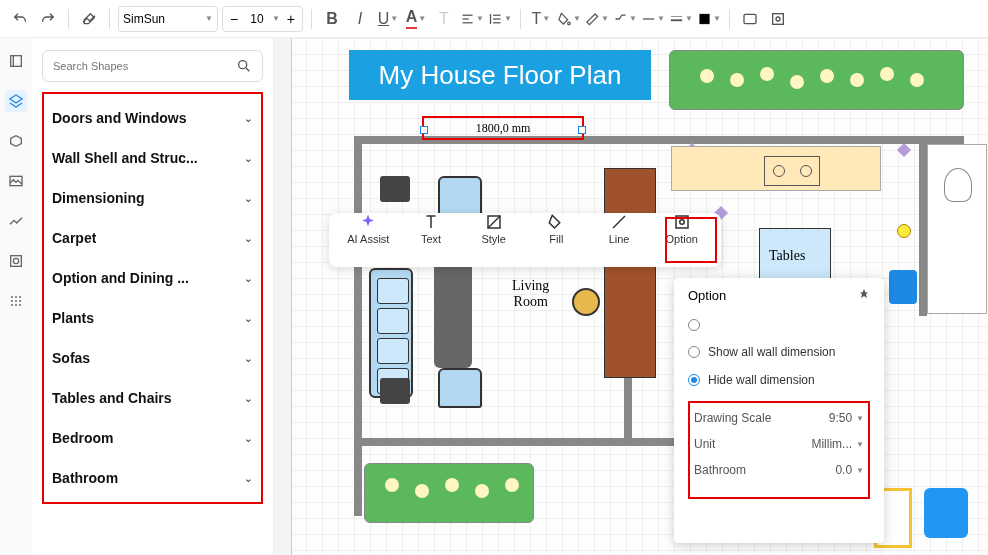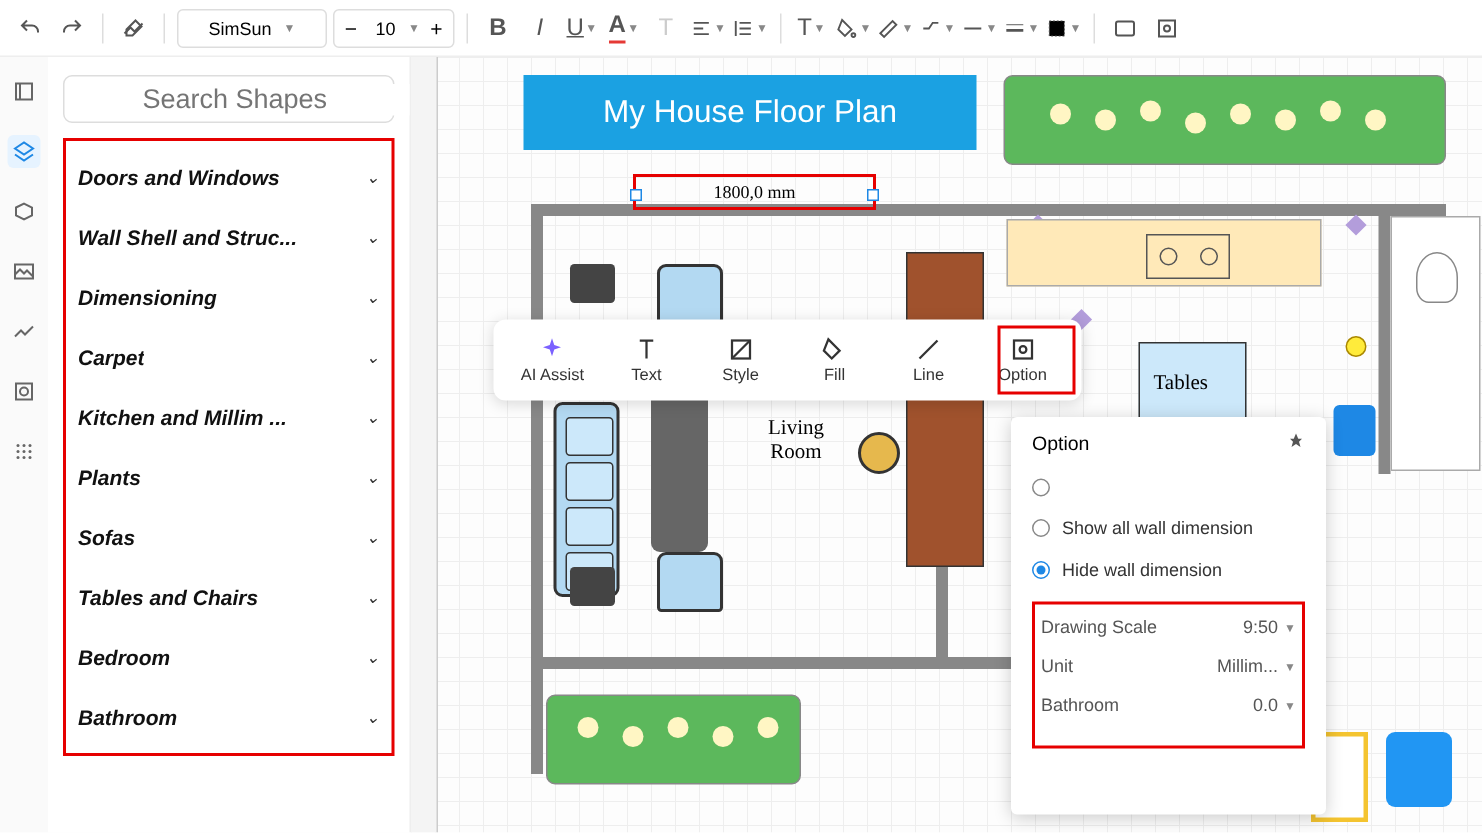--- a/index.html
+++ b/index.html
@@ -3,51 +3,51 @@
 <meta charset="utf-8">
 <style>
 * { box-sizing: border-box; margin: 0; padding: 0; font-family: Arial, sans-serif; }
 body { width: 988px; height: 555px; overflow: hidden; background: #fff; position: relative; }
 
 
 .top-toolbar { height: 38px; display: flex; align-items: center; padding: 0 8px; gap: 4px; border-bottom: 1px solid #eee; }
 .tb-icon { width: 24px; height: 24px; display: flex; align-items: center; justify-content: center; cursor: pointer; color: #555; }
 .tb-icon svg { width: 16px; height: 16px; }
 .tb-sep { width: 1px; height: 20px; background: #ddd; margin: 0 4px; }
-.font-select { width: 100px; height: 26px; border: 1px solid #ddd; border-radius: 4px; font-size: 12px; padding: 0 20px; background: #fff; position: relative; display: flex; align-items: center; justify-content: space-between; }
+.font-select { width: 100px; height: 26px; border: 1px solid #ddd; border-radius: 4px; font-size: 12px; padding: 0 4px; background: #fff; position: relative; display: flex; align-items: center; justify-content: space-between; }
 .font-size-ctrl { display: flex; align-items: center; gap: 2px; border: 1px solid #ddd; border-radius: 4px; height: 26px; padding: 0 2px; }
 .fs-btn { width: 18px; height: 22px; display: flex; align-items: center; justify-content: center; font-size: 14px; cursor: pointer; }
 .fs-val { width: 24px; text-align: center; font-size: 12px; }
 .tb-dropdown { display: flex; align-items: center; }
 .tb-chev { font-size: 8px; color: #888; margin-left: 1px; }
 .underline-a { border-bottom: 2px solid #e53935; padding-bottom:1px; font-weight:bold; }
 
 
 .main { display: flex; height: calc(100% - 38px); }
 
 
 .left-rail { width: 32px; background: #fafafa; display: flex; flex-direction: column; align-items: center; padding-top: 12px; gap: 18px; }
 .rail-icon { width: 22px; height: 22px; display: flex; align-items: center; justify-content: center; border-radius: 4px; cursor: pointer; color: #666; }
 .rail-icon svg { width: 16px; height: 16px; }
 .rail-icon.active { background: #e6f3ff; color: #1e88e5; }
 
 
 .shape-sidebar { width: 242px; background: #fff; border-right: 1px solid #eee; padding: 12px 10px; overflow: hidden; }
 .search-box { display: flex; align-items: center; border: 1px solid #ddd; border-radius: 6px; height: 32px; padding: 0 10px; margin-bottom: 10px; }
-.search-box input { border: none; outline: none; flex: 1; font-size: 18px; margin-left: 42px; }
+.search-box input { border: none; outline: none; flex: 1; font-size: 11px; }
 .category-wrap { border: 2px solid #e60000; padding: 4px 0; }
-.category { display: flex; align-items: center; justify-content: space-between; padding: 12px 8px; cursor: pointer; font-style: italic; }
+.category { display: flex; align-items: center; justify-content: space-between; padding: 12px 8px; cursor: pointer; }
 .cat-label { font-weight: bold; font-size: 14px; color: #111; white-space: nowrap; overflow: hidden; text-overflow: ellipsis; max-width: 180px; }
 .cat-chev { font-size: 11px; color: #333; }
 
 
 .canvas { flex: 1; position: relative; background-image: linear-gradient(#eee 1px, transparent 1px), linear-gradient(90deg, #eee 1px, transparent 1px); background-size: 16px 16px; background-color: #fdfdfd; }
 .ruler-side { position: absolute; left: 0; top: 0; bottom: 0; width: 18px; background: #f4f4f4; border-right: 1px solid #ccc; }
 
-.title-box { position: absolute; left: 75px; top: 12px; width: 302px; height: 50px; background: #1ba1e2; color: #fff; font-size: 21px; display: flex; align-items: center; justify-content: center; }
+.title-box { position: absolute; left: 75px; top: 12px; width: 302px; height: 50px; background: #1ba1e2; color: #fff; font-size: 26px; display: flex; align-items: center; justify-content: center; }
 .garden1 { position: absolute; left: 395px; top: 12px; width: 295px; height: 60px; background: #5cb85c; border: 1px solid #888; border-radius: 6px; }
 .flower { position: absolute; width: 14px; height: 14px; background: #fff6c4; border-radius: 50%; }
 
 .wall-outer { position: absolute; left: 80px; top: 98px; width: 610px; height: 380px; border: 8px solid #888; border-right: none; border-bottom: none; }
 .kitchen-block { position: absolute; left: 397px; top: 108px; width: 210px; height: 45px; background: #ffe9b8; border: 1px solid #aaa; }
 .stove { position: absolute; left: 490px; top: 118px; width: 56px; height: 30px; border: 1px solid #555; display:flex; align-items:center; justify-content:space-around;}
 .burner { width:12px; height:12px; border:1px solid #555; border-radius:50%;}
 .bath-wall { position: absolute; left: 645px; top: 98px; width: 8px; height: 180px; background: #888; }
 .bath-area { position: absolute; left: 653px; top: 106px; width: 60px; height: 170px; background: #fff; border: 1px solid #aaa; }
 .toilet { position:absolute; left: 670px; top: 130px; width: 28px; height: 34px; border:1px solid #888; border-radius: 50% 50% 30% 30%; background:#fff;}
@@ -69,21 +69,21 @@
 .garden2 { position:absolute; left: 90px; top: 425px; width: 170px; height: 60px; background:#5cb85c; border:1px solid #888; border-radius:6px;}
 .wall-bottom { position: absolute; left: 80px; top: 400px; width: 350px; height: 8px; background:#888;}
 .wall-right-seg { position: absolute; left: 350px; top: 340px; width: 8px; height: 68px; background:#888;}
 .blue-rect { position:absolute; left: 615px; top:232px; width:28px; height:34px; background:#1e88e5; border-radius:4px;}
 .yellow-box { position:absolute; left: 600px; top:450px; width:38px; height:60px; border:3px solid #f4c430; background:#fff;}
 .blue-jar { position:absolute; left: 650px; top:450px; width:44px; height:50px; background:#2196f3; border-radius:6px;}
 .light-bulb { position:absolute; width:14px; height:14px; background:#ffeb3b; border-radius:50%; border:1px solid #aa8800;}
 .diamond-handle { position:absolute; width:10px; height:10px; background:#b39ddb; transform:rotate(45deg);}
 
 
-.ctx-bar { position: absolute; left: 55px; top: 175px; width: 392px; height: 54px; background: #fff; border-radius: 8px; box-shadow: 0 2px 10px rgba(0,0,0,.15); display: flex; align-items: center; padding: 0 8px; }
+.ctx-bar { position: absolute; left: 55px; top: 175px; width: 392px; height: 54px; background: #fff; border-radius: 8px; box-shadow: 0 2px 10px rgba(0,0,0,.15); display: flex; align-items: flex-start; padding: 0 8px; }
 .ctx-item { flex: 1; display: flex; flex-direction: column; align-items: center; gap: 2px; font-size: 11px; color: #333; cursor: pointer; }
 .ctx-item svg { width: 18px; height: 18px; }
 .ctx-option-hl { position: absolute; right: 4px; top: 4px; width: 52px; height: 46px; border: 2px solid #e60000; }
 
 
 .opt-panel { position: absolute; left: 400px; top: 240px; width: 210px; height: 265px; background: #fff; box-shadow: 0 2px 12px rgba(0,0,0,.2); border-radius: 4px; padding: 10px 14px; font-size: 12px; }
 .opt-title-row { display: flex; justify-content: space-between; align-items: center; margin-bottom: 16px; }
 .opt-title { font-size: 13px; }
 .pin-icon { cursor: pointer; }
 .radio-row { display: flex; align-items: center; gap: 8px; margin-bottom: 14px; cursor: pointer; font-size: 12px; color: #333; }
@@ -286,21 +286,21 @@
         </div>
       <div class="category">
           <span class="cat-label">Dimensioning</span>
           <span class="cat-chev">⌄</span>
         </div>
       <div class="category">
           <span class="cat-label">Carpet</span>
           <span class="cat-chev">⌄</span>
         </div>
       <div class="category">
-          <span class="cat-label">Kitchen and Millim ...</span>
+          <span class="cat-label">Option and Dining ...</span>
           <span class="cat-chev">⌄</span>
         </div>
       <div class="category">
           <span class="cat-label">Plants</span>
           <span class="cat-chev">⌄</span>
         </div>
       <div class="category">
           <span class="cat-label">Sofas</span>
           <span class="cat-chev">⌄</span>
         </div>

